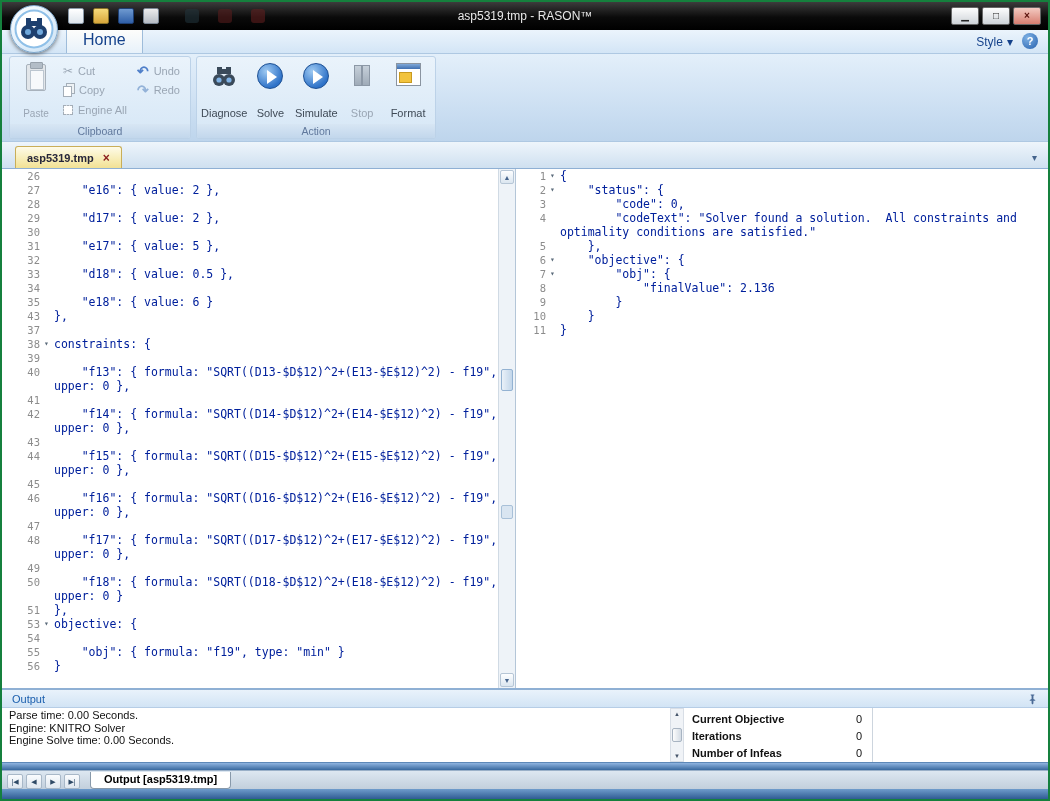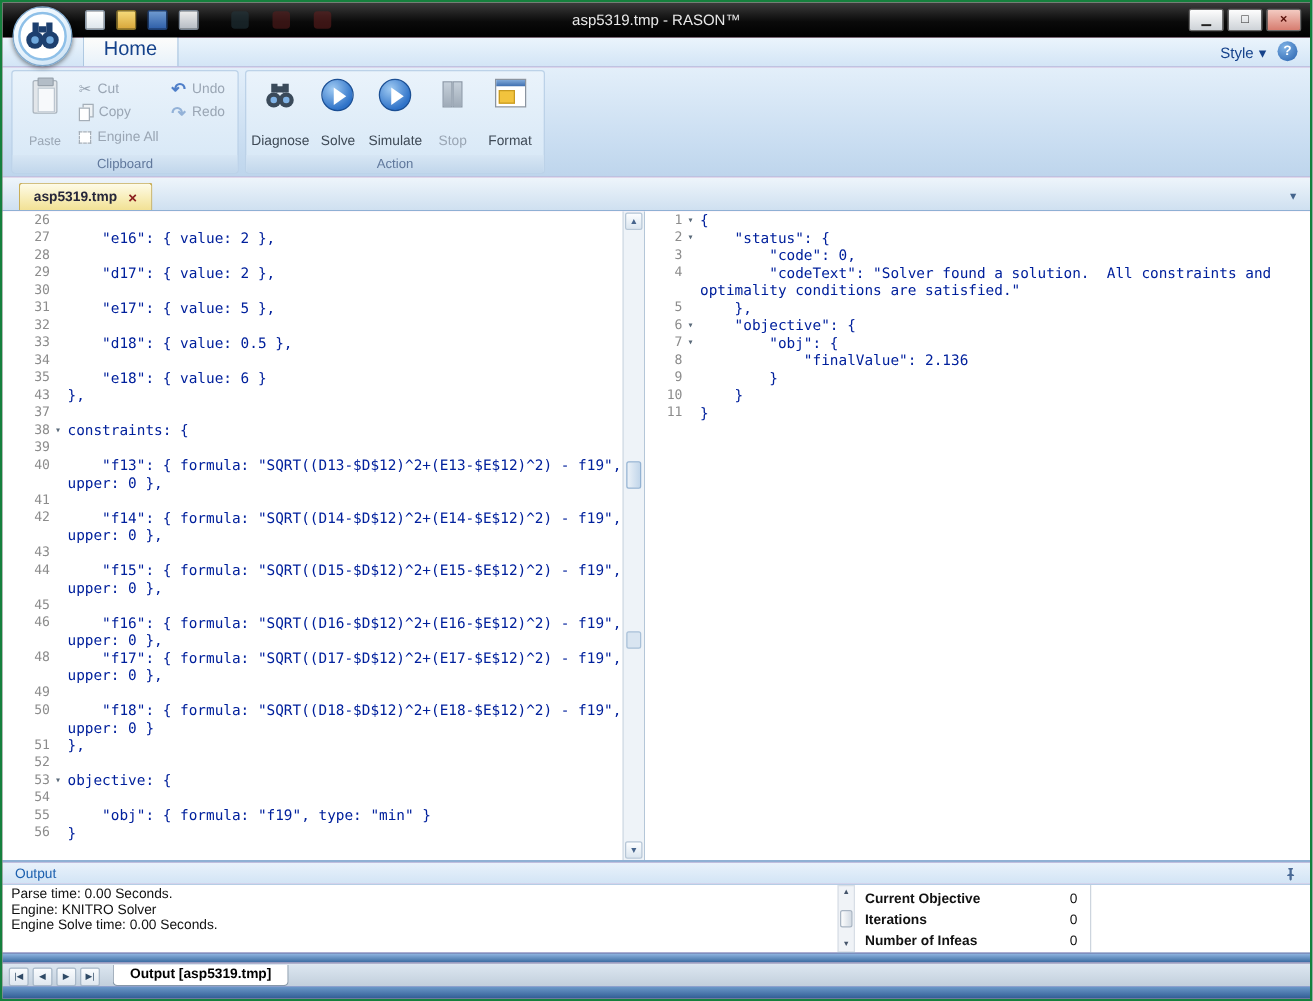--- a/index.html
+++ b/index.html
@@ -247,27 +247,27 @@
         <div class="crow"><span class="cg"></span><span class="cf"></span><span class="ct">upper: 0 },</span></div>
         <div class="crow"><span class="cg">41</span><span class="cf"></span><span class="ct"></span></div>
         <div class="crow"><span class="cg">42</span><span class="cf"></span><span class="ct">    "f14": { formula: "SQRT((D14-$D$12)^2+(E14-$E$12)^2) - f19",</span></div>
         <div class="crow"><span class="cg"></span><span class="cf"></span><span class="ct">upper: 0 },</span></div>
         <div class="crow"><span class="cg">43</span><span class="cf"></span><span class="ct"></span></div>
         <div class="crow"><span class="cg">44</span><span class="cf"></span><span class="ct">    "f15": { formula: "SQRT((D15-$D$12)^2+(E15-$E$12)^2) - f19",</span></div>
         <div class="crow"><span class="cg"></span><span class="cf"></span><span class="ct">upper: 0 },</span></div>
         <div class="crow"><span class="cg">45</span><span class="cf"></span><span class="ct"></span></div>
         <div class="crow"><span class="cg">46</span><span class="cf"></span><span class="ct">    "f16": { formula: "SQRT((D16-$D$12)^2+(E16-$E$12)^2) - f19",</span></div>
         <div class="crow"><span class="cg"></span><span class="cf"></span><span class="ct">upper: 0 },</span></div>
+        <div class="crow"><span class="cg">47</span><span class="cf"></span><span class="ct"></span></div>
         <div class="crow"><span class="cg">48</span><span class="cf"></span><span class="ct">    "f17": { formula: "SQRT((D17-$D$12)^2+(E17-$E$12)^2) - f19",</span></div>
         <div class="crow"><span class="cg"></span><span class="cf"></span><span class="ct">upper: 0 },</span></div>
         <div class="crow"><span class="cg">49</span><span class="cf"></span><span class="ct"></span></div>
         <div class="crow"><span class="cg">50</span><span class="cf"></span><span class="ct">    "f18": { formula: "SQRT((D18-$D$12)^2+(E18-$E$12)^2) - f19",</span></div>
         <div class="crow"><span class="cg"></span><span class="cf"></span><span class="ct">upper: 0 }</span></div>
         <div class="crow"><span class="cg">51</span><span class="cf"></span><span class="ct">},</span></div>
-        <div class="crow"><span class="cg">52</span><span class="cf"></span><span class="ct"></span></div>
         <div class="crow"><span class="cg">53</span><span class="cf">▾</span><span class="ct">objective: {</span></div>
         <div class="crow"><span class="cg">54</span><span class="cf"></span><span class="ct"></span></div>
         <div class="crow"><span class="cg">55</span><span class="cf"></span><span class="ct">    "obj": { formula: "f19", type: "min" }</span></div>
         <div class="crow"><span class="cg">56</span><span class="cf"></span><span class="ct">}</span></div>
       </div>
     <div class="vscroll">
       <span class="vs-arrow vs-up">▲</span>
       <span class="vs-thumb"></span>
       <span class="vs-mark"></span>
       <span class="vs-arrow vs-down">▼</span>

